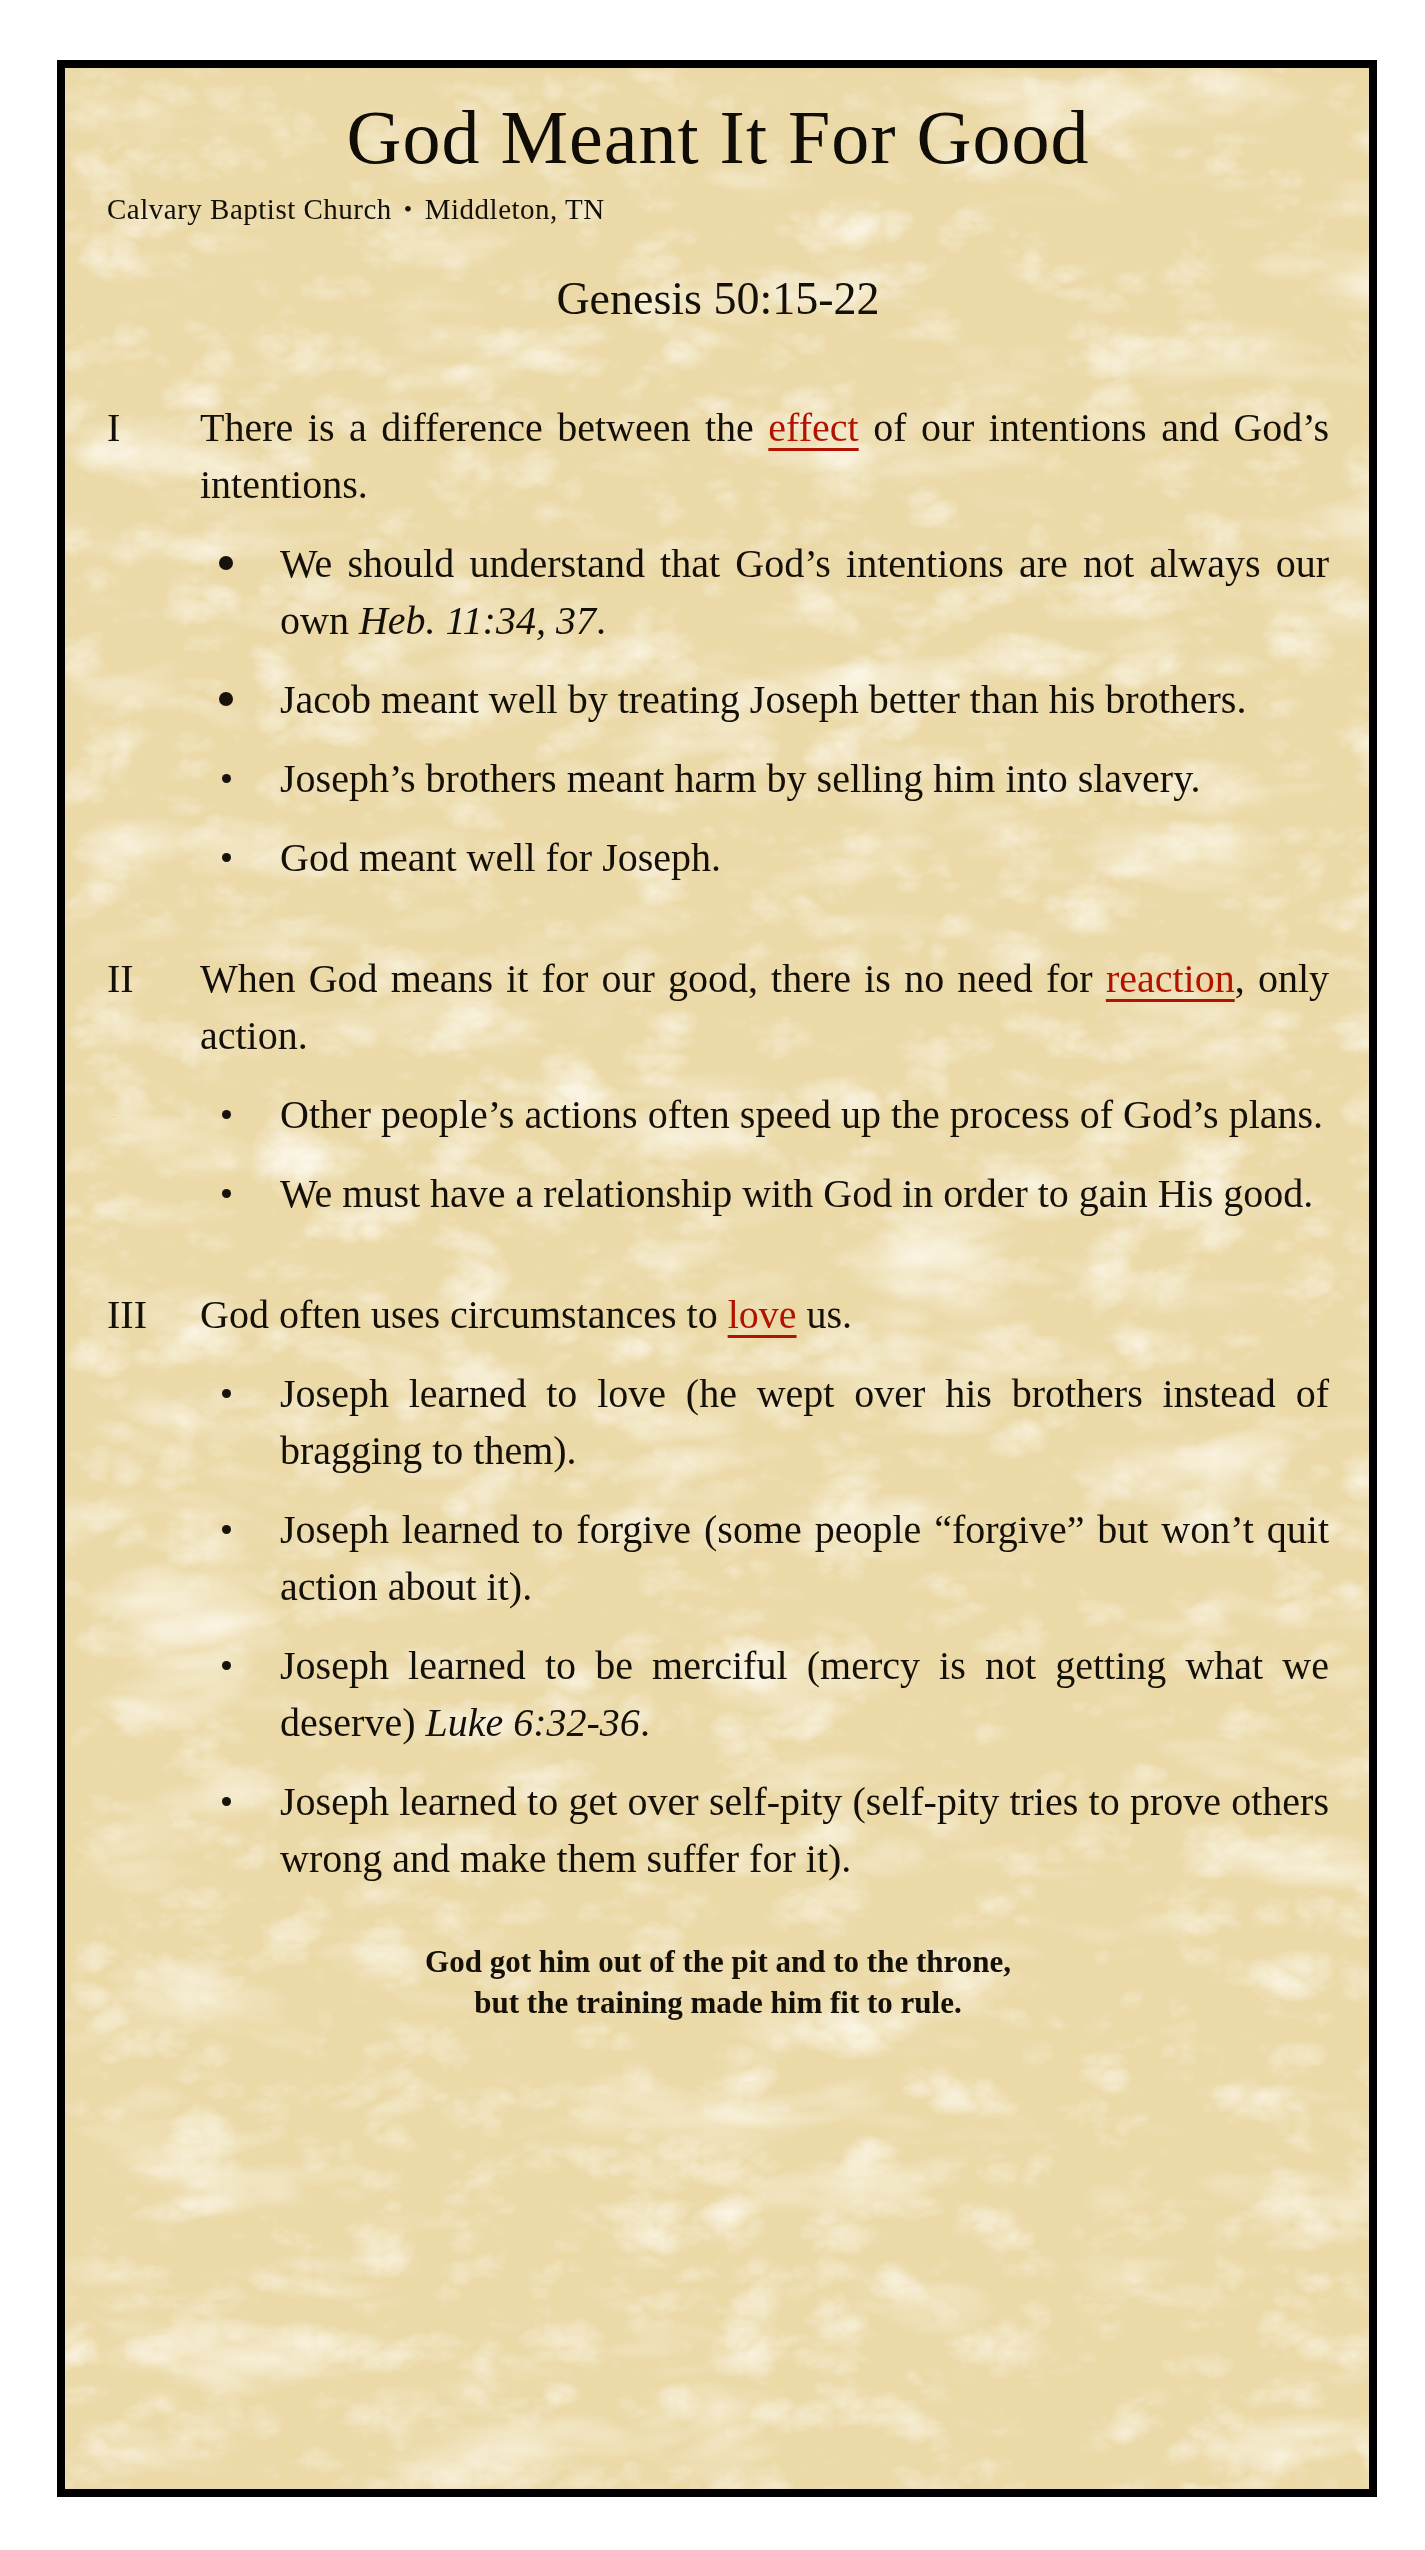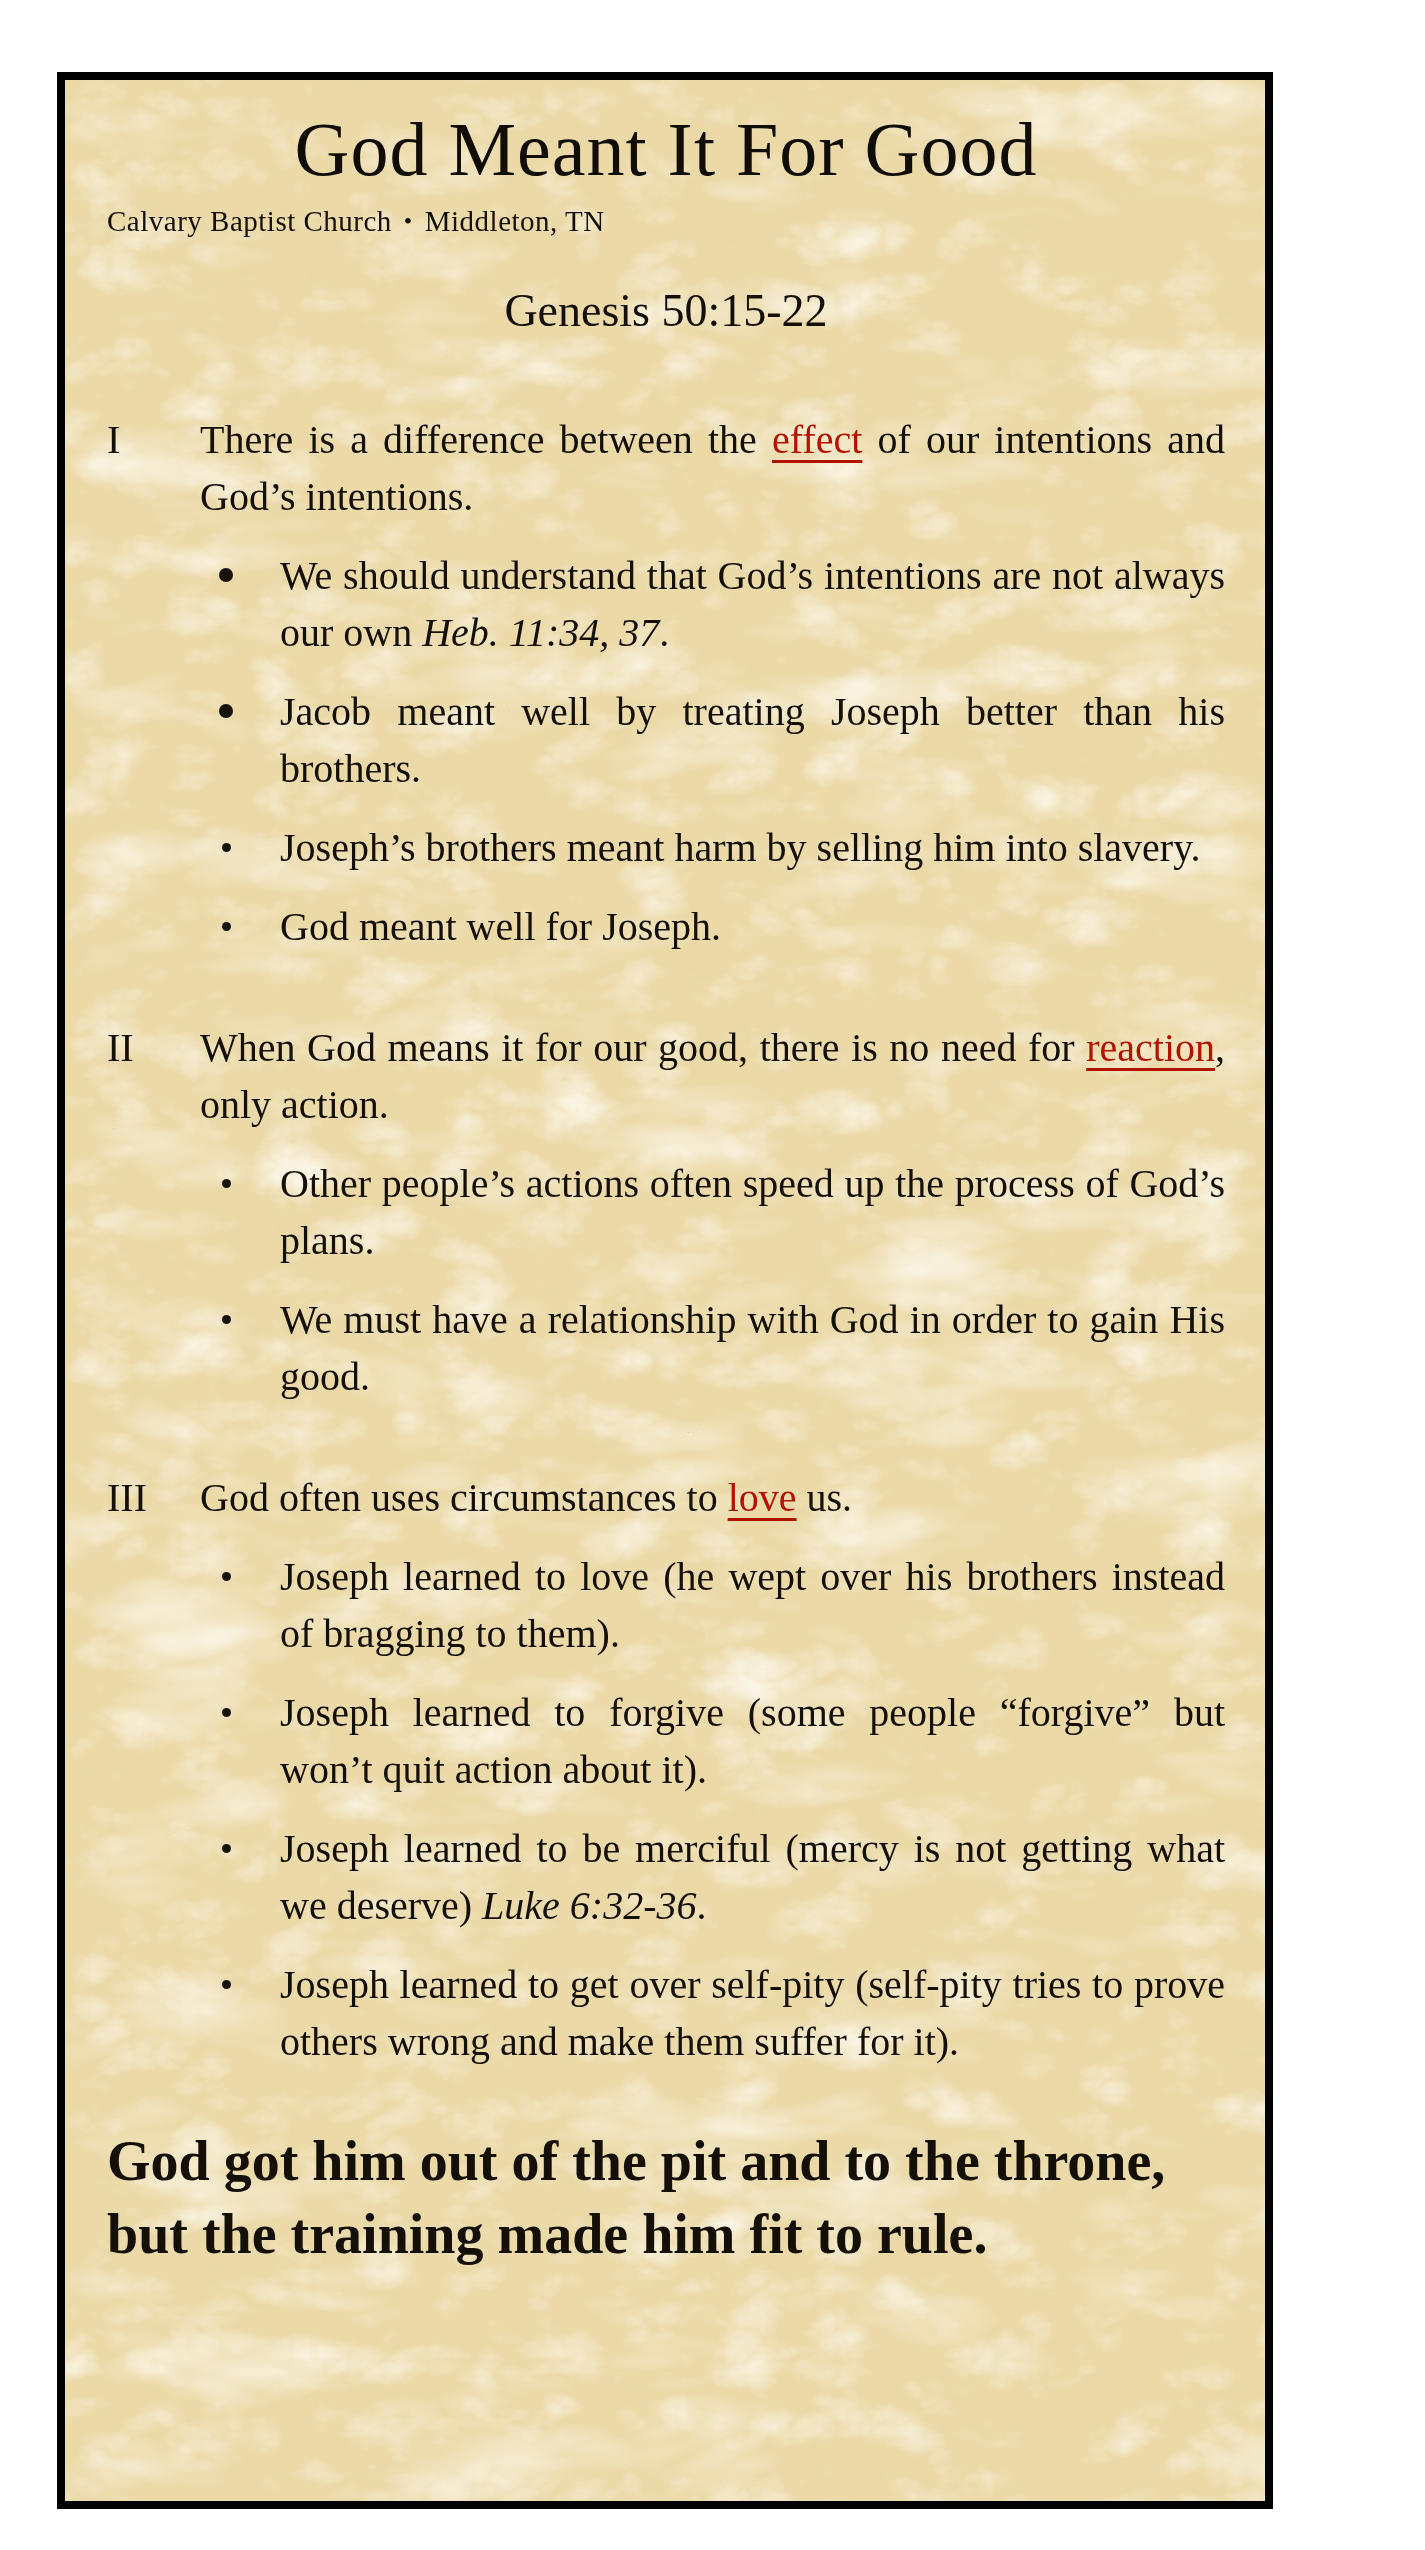--- a/index.html
+++ b/index.html
@@ -12,27 +12,26 @@
     position: relative;
     width: 1425px;
     height: 2550px;
     background: var(--page-background, #ffffff);
     overflow: hidden;
   }
   .sheet {
     position: absolute;
     left: 57px;
     top: 60px;
-    width: 1216px;
+    width: 1320px;
     height: 2437px;
     box-sizing: border-box;
     border: 8px solid var(--frame-border, #000000);
     background: var(--parchment-base, #ebd9a8);
     overflow: hidden;
-    margin-top: 12px;
   }
   .texture {
     position: absolute;
     inset: 0;
     width: 100%;
     height: 100%;
     display: block;
   }
   .content {
     position: relative;
@@ -87,21 +86,22 @@
   .kw {
     color: var(--accent-red, #b21300);
     text-decoration: underline;
     text-decoration-color: var(--accent-red, #b21300);
     text-decoration-thickness: 3px;
     text-underline-offset: 7px;
   }
   .ref { font-style: italic; }
   .closing {
     margin: 55px 0 0 0;
-    font-size: 56px;
+    text-align: center;
+    font-size: 31px;
     line-height: 1.3;
     font-weight: 700;
   }
 </style>
 </head>
 <body>
 
 <div class="page">
   <div class="sheet">
 

